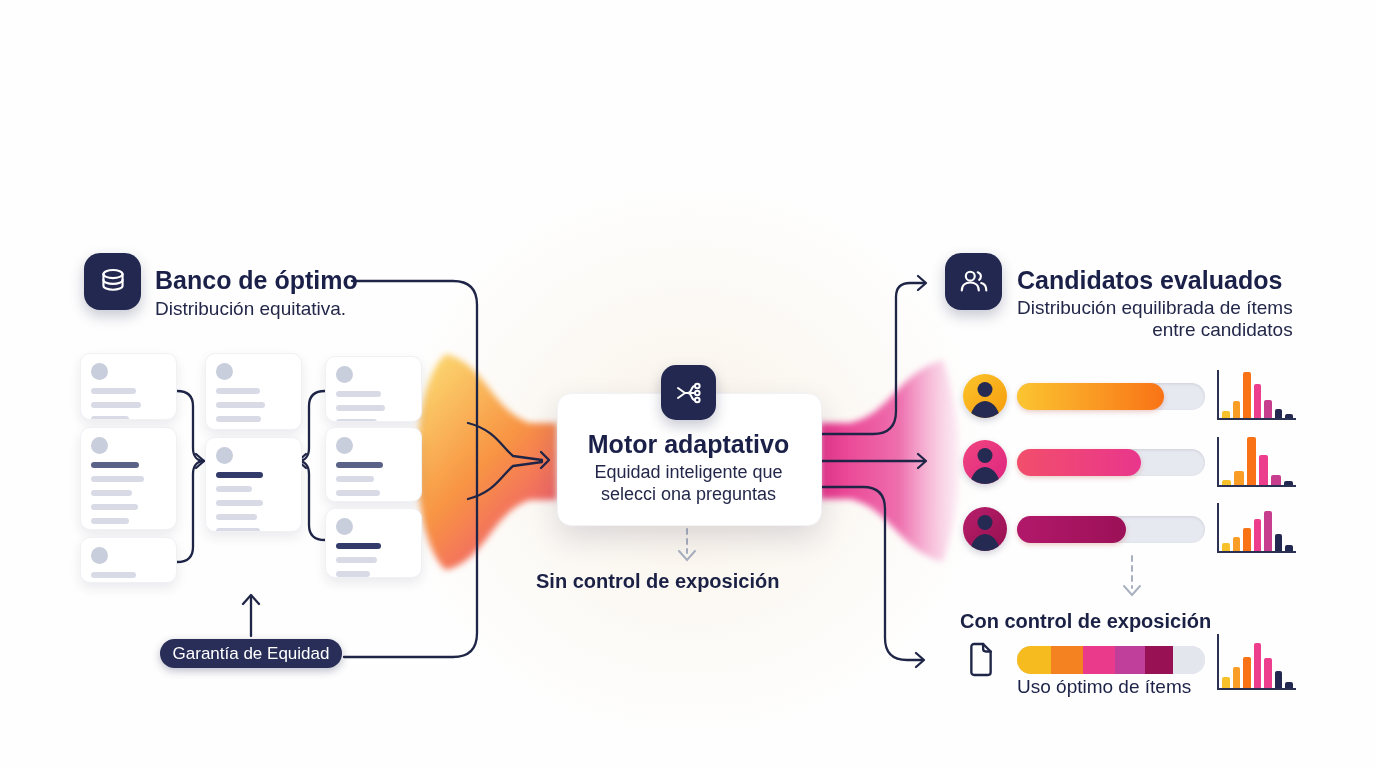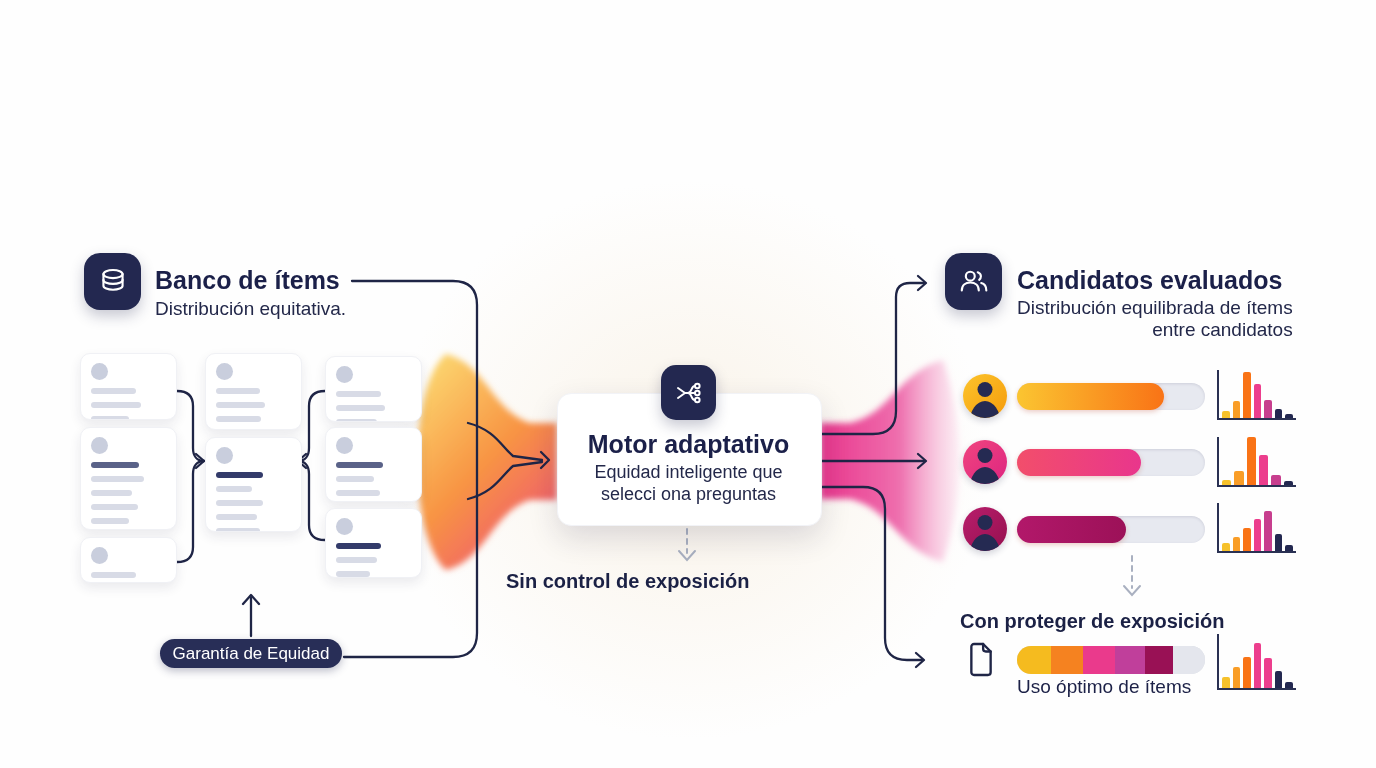--- a/index.html
+++ b/index.html
@@ -27,21 +27,21 @@
          color:#fff;font-size:17px;display:flex;align-items:center;justify-content:center;white-space:nowrap;
          box-shadow:0 3px 8px rgba(35,40,80,.3);}
   
   .engine-card{left:557px;top:393px;width:263px;height:131px;background:#fff;border-radius:14px;
                box-shadow:0 12px 30px rgba(26,31,70,.14);border:1px solid #F2F3F7;}
   .engine-icon{left:661px;top:365px;width:55px;height:55px;border-radius:15px;}
   .engine-title{left:557px;top:430px;width:263px;text-align:center;font-size:25px;font-weight:700;color:#1B2049;}
   .engine-sub{left:557px;top:461px;width:263px;text-align:center;font-size:18px;color:#23284A;line-height:22px;}
   
   .label-flow{font-size:20px;font-weight:700;color:#1B2145;text-align:center;white-space:nowrap;}
-  .label-sin{left:506px;top:570px;width:230px;text-align:center;}
+  .label-sin{left:536px;top:570px;width:230px;text-align:center;}
   .label-con{left:960px;top:610px;width:236px;}
   
   .avatar{position:absolute;left:963px;width:44px;height:44px;border-radius:50%;overflow:hidden;
           box-shadow:0 3px 7px rgba(30,35,70,.2);}
   .avatar .head{position:absolute;left:50%;transform:translateX(-50%);top:8px;width:15px;height:15px;border-radius:50%;background:#252A52;}
   .avatar .body{position:absolute;left:50%;transform:translateX(-50%);top:27px;width:31px;height:22px;
                 border-radius:50% 50% 0 0 / 100% 100% 0 0;background:#252A52;}
   .track{position:absolute;left:1017px;width:188px;height:27px;border-radius:14px;background:#E7E9F0;
          box-shadow:inset 0 1px 3px rgba(30,35,70,.12);}
   .fill{height:100%;border-radius:14px;box-shadow:0 2px 5px rgba(180,60,40,.25);}
@@ -123,21 +123,21 @@
   </svg>
 
 
   <div class="abs icon-tile" style="left:84px;top:253px;">
     <svg width="34" height="34" viewBox="0 0 32 32" fill="none" stroke="#fff" stroke-width="2" stroke-linecap="round">
       <ellipse cx="16" cy="8.5" rx="9" ry="3.8"></ellipse>
       <path d="M7,8.5 V19.5 C7,21.6 11,23.3 16,23.3 C21,23.3 25,21.6 25,19.5 V8.5"></path>
       <path d="M7,14 C7,16.1 11,17.8 16,17.8 C21,17.8 25,16.1 25,14"></path>
     </svg>
   </div>
-  <div class="abs sec-title" style="left:155px;top:266px;">Banco de ítems</div>
+  <div class="abs sec-title" style="left:155px;top:266px;">Banco de óptimo</div>
   <div class="abs sec-sub" style="left:155px;top:298px;">Distribución equitativa.</div>
 
   <div id="cards-layer">
       <div class="item-card" style="left: 80px; top: 353px; width: 97px; height: 67px;">
         <div class="dot"></div>
         <div class="ph" style="width: 60%;"></div>
         <div class="ph" style="width: 66%;"></div>
         <div class="ph" style="width: 50%;"></div>
       </div>
       <div class="item-card" style="left: 80px; top: 427px; width: 97px; height: 103px;">
@@ -275,21 +275,21 @@
   <div class="mini-chart" style="top:634px;height:56px;">
       <div class="bar" style="height: 20%; background: rgb(246, 193, 43);"></div>
       <div class="bar" style="height: 38%; background: rgb(249, 157, 39);"></div>
       <div class="bar" style="height: 58%; background: rgb(249, 115, 22);"></div>
       <div class="bar" style="height: 84%; background: rgb(236, 62, 141);"></div>
       <div class="bar" style="height: 55%; background: rgb(236, 62, 141);"></div>
       <div class="bar" style="height: 32%; background: rgb(35, 40, 80);"></div>
       <div class="bar" style="height: 12%; background: rgb(35, 40, 80);"></div>
     </div>
 
-  <div class="abs label-flow label-con">Con proteger de exposición</div>
+  <div class="abs label-flow label-con">Con control de exposición</div>
   <div class="abs doc-wrap">
     <svg width="30" height="37" viewBox="0 0 28 34" fill="none" stroke="#1F2546" stroke-width="2.2" stroke-linecap="round" stroke-linejoin="round">
       <path d="M7.5,2.5 H16 L23,9.5 V29 A2.5,2.5 0 0 1 20.5,31.5 H7.5 A2.5,2.5 0 0 1 5,29 V5 A2.5,2.5 0 0 1 7.5,2.5 Z"></path>
       <path d="M16,2.5 V7 A2.5,2.5 0 0 0 18.5,9.5 H23"></path>
     </svg>
   </div>
   <div class="abs seg-bar" id="seg-bar">
       <span style="width: 18%; background: rgb(245, 187, 31);"></span>
       <span style="width: 17%; background: rgb(245, 130, 32);"></span>
       <span style="width: 17%; background: rgb(234, 58, 140);"></span>

